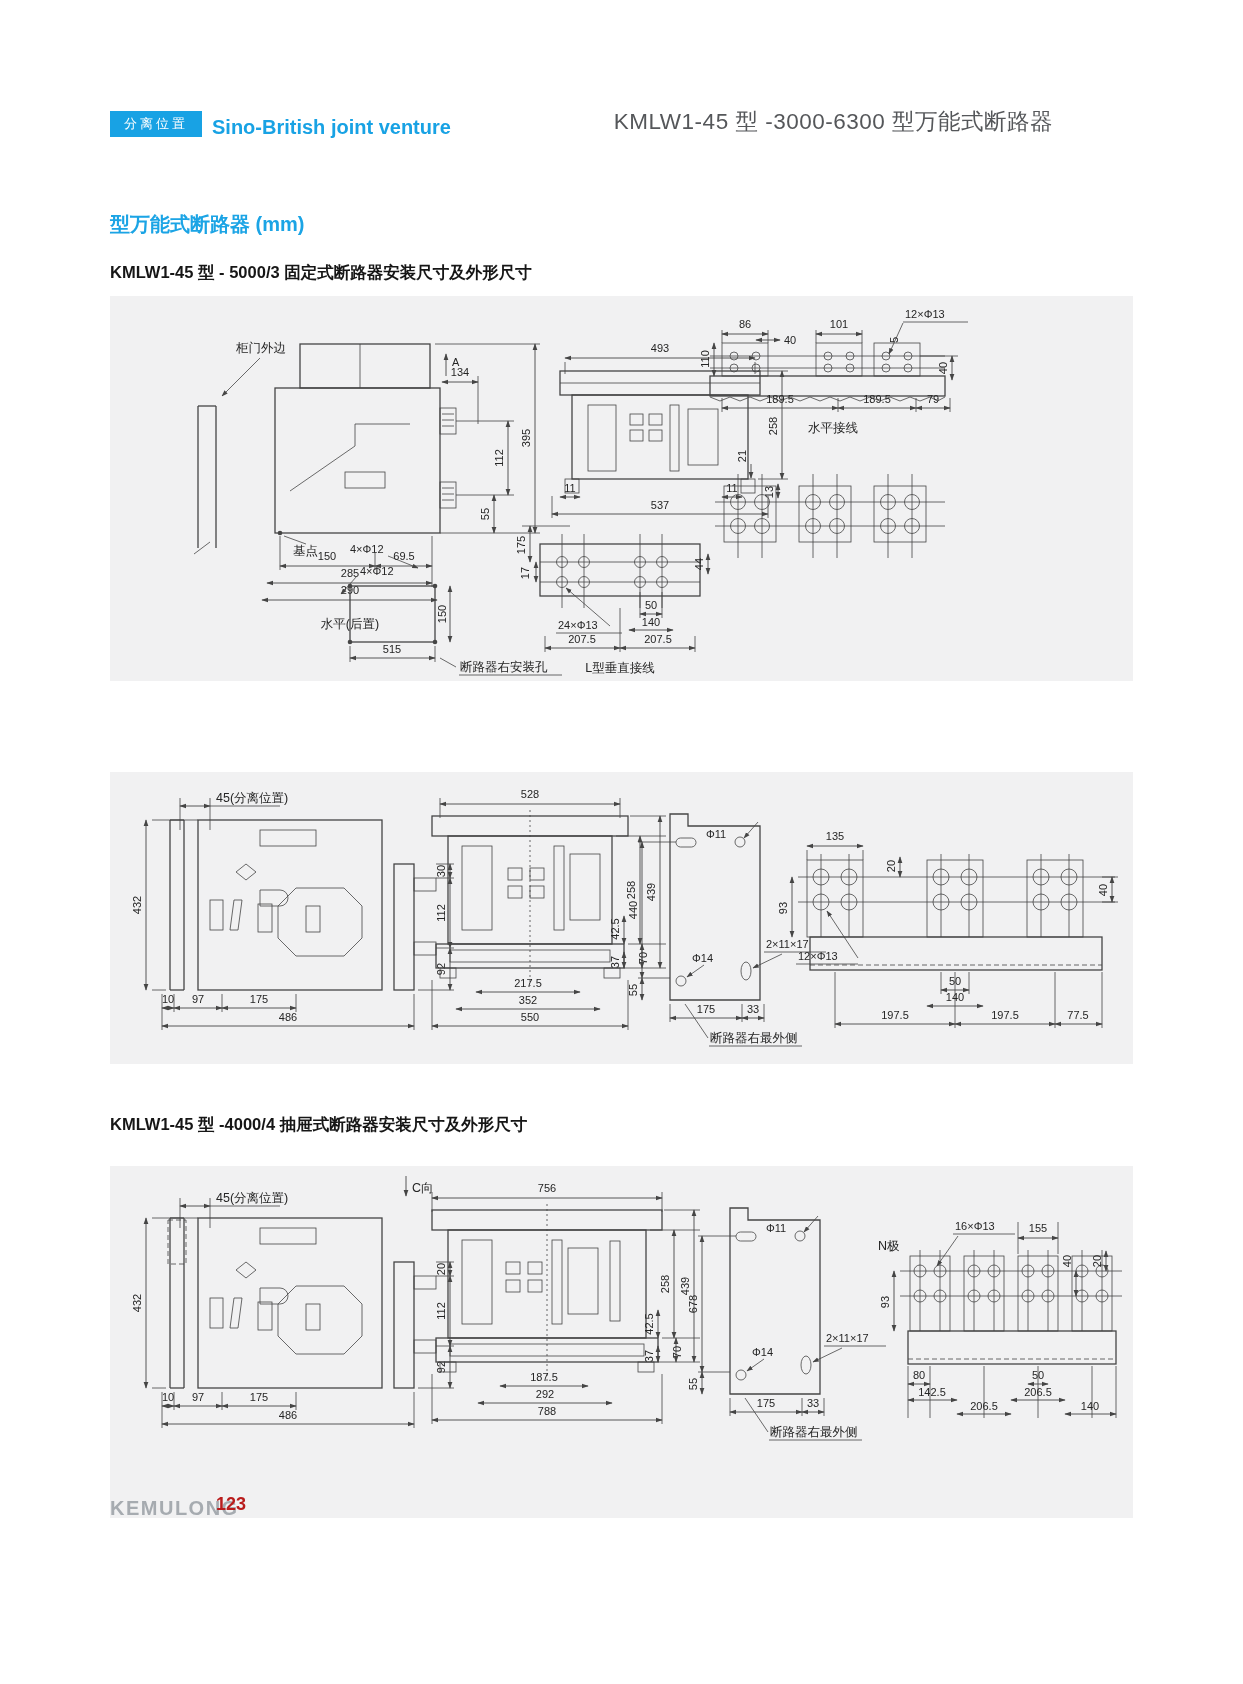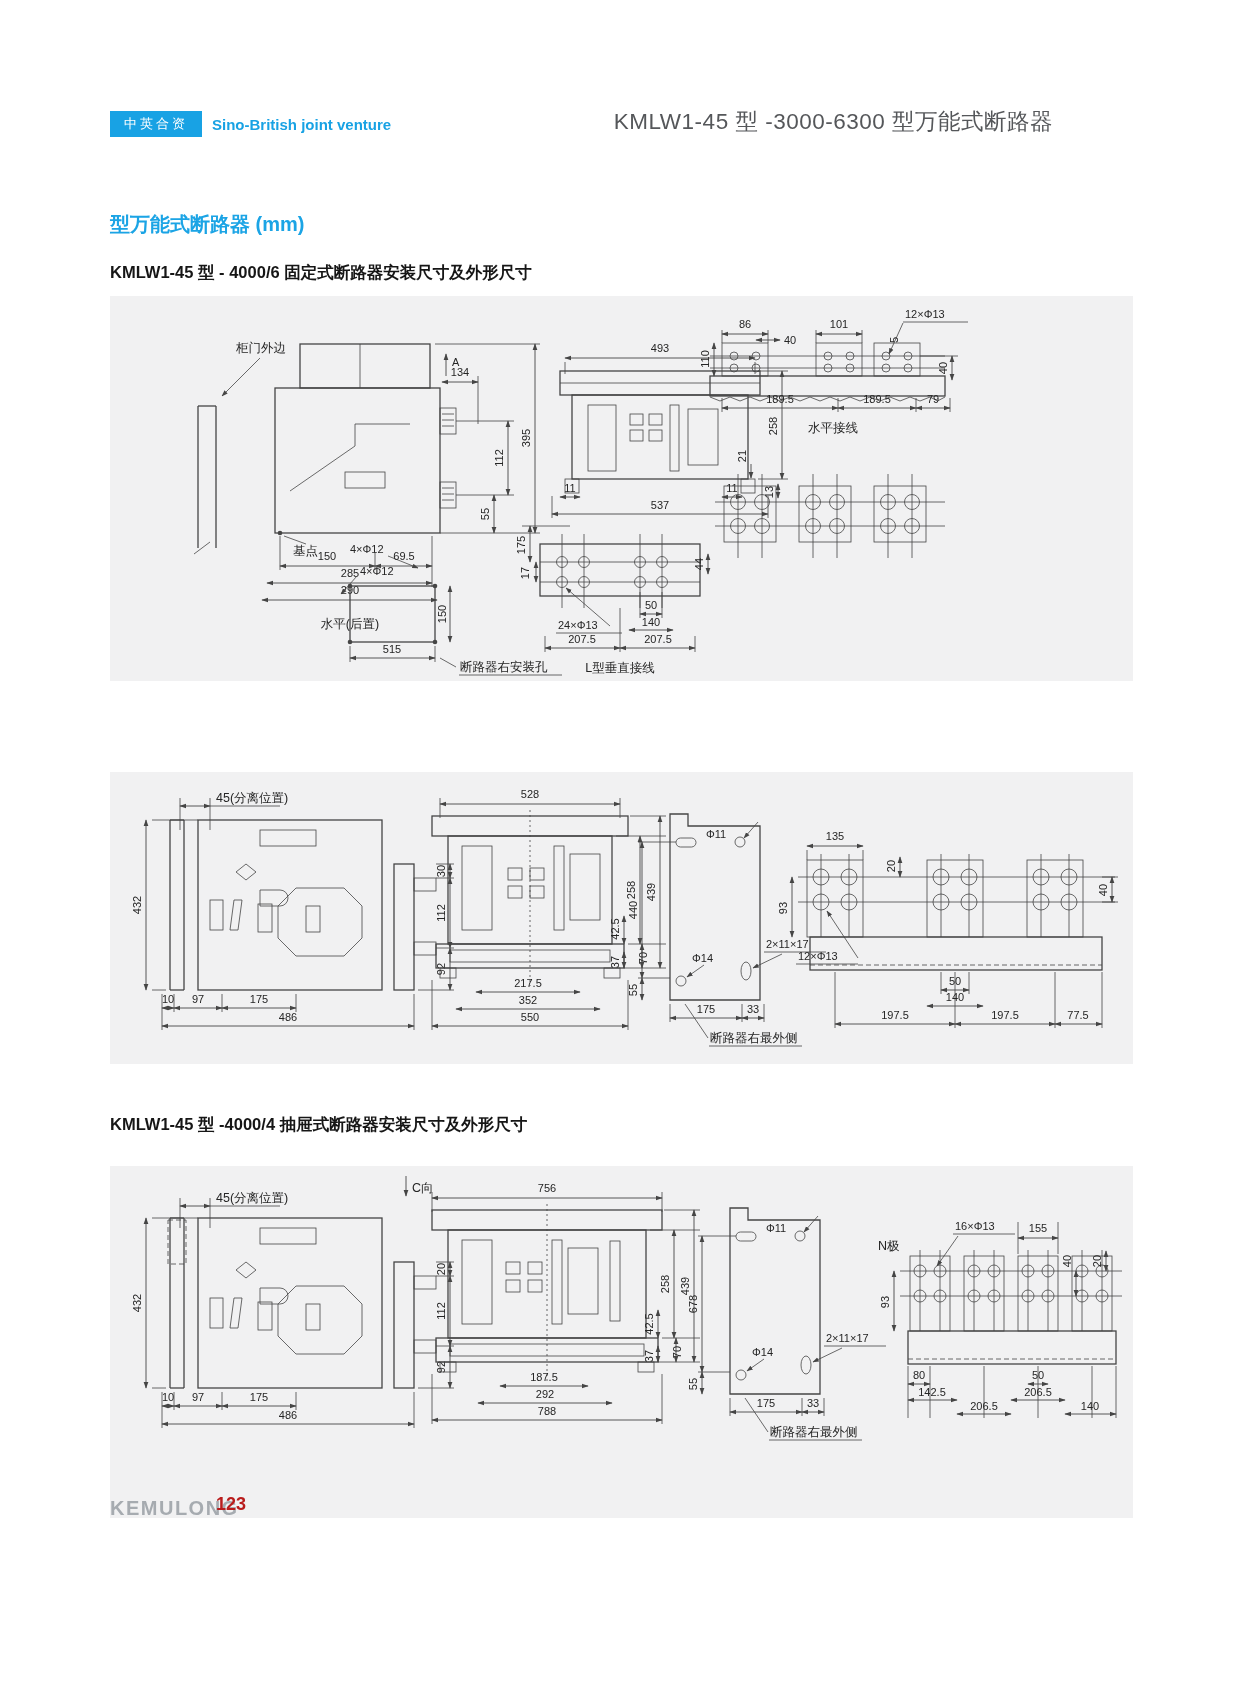--- a/index.html
+++ b/index.html
@@ -1,19 +1,19 @@
 <!DOCTYPE html>
 <html><head>
 <meta charset="utf-8">
 <style>
   html,body{margin:0;padding:0;background:#ffffff;}
   .page{position:relative;width:1243px;height:1684px;background:#fff;font-family:"Liberation Sans",sans-serif;overflow:hidden;}
   .abs{position:absolute;}
   .badge{left:110px;top:111px;width:92px;height:26px;background:#18a2e4;color:#fff;font-size:13px;display:flex;align-items:center;justify-content:center;letter-spacing:3px;}
-  .jv{left:212px;top:116px;color:#18a2e4;font-weight:bold;font-size:15px;}
+  .jv{left:212px;top:116px;color:#18a2e4;font-weight:bold;font-size:20px;}
   .ptitle{top:106px;right:190px;color:#55575a;font-size:22.5px;letter-spacing:.5px;white-space:nowrap;}
   .stitle{left:110px;top:211px;color:#1ba4e5;font-size:20px;font-weight:bold;}
   .shead{left:110px;font-size:16.5px;font-weight:bold;color:#161616;white-space:nowrap;}
   .panel{left:110px;width:1023px;background:#f1f1f2;}
   .brand{left:110px;top:1497px;color:#a6abb0;font-size:20px;font-weight:bold;letter-spacing:1.5px;}
   .pnum{left:216px;top:1494px;color:#b91c1c;font-size:18px;font-weight:bold;}
   svg{display:block;}
   .out{fill:none;stroke:#454545;stroke-width:1.3;}
   .th{fill:none;stroke:#454545;stroke-width:.8;}
   .dm{fill:none;stroke:#454545;stroke-width:.9;}
@@ -23,28 +23,28 @@
   text{font-family:"Liberation Sans",sans-serif;font-size:11px;fill:#252525;}
   .tc{text-anchor:middle;}
   .zh{font-size:12.5px;}
 </style>
 </head>
 <body>
 
 <div class="page">
 
   <div class="abs badge">
-      <span>中英合资</span>
+      <span>分离位置</span>
     </div>
   <div class="abs jv">Sino-British joint venture</div>
   <div class="abs ptitle">KMLW1-45 型 -3000-6300 型万能式断路器</div>
 
   <div class="abs stitle">型万能式断路器 (mm)</div>
 
-  <div class="abs shead" style="top:262px">KMLW1-45 型 - 4000/6 固定式断路器安装尺寸及外形尺寸</div>
+  <div class="abs shead" style="top:262px">KMLW1-45 型 - 5000/3 固定式断路器安装尺寸及外形尺寸</div>
   <div class="abs panel" style="top:296px;height:385px">
   <svg width="1023" height="385" viewBox="0 0 1023 385">
     <defs>
       <marker id="ar" viewBox="0 0 10 10" refX="9" refY="5" markerWidth="8" markerHeight="8" orient="auto-start-reverse">
         <path d="M0,1.5 L10,5 L0,8.5 z" fill="#454545"></path>
       </marker>
     </defs>
 
     <g>
       <line class="out" x1="88" y1="110" x2="88" y2="252"></line>

